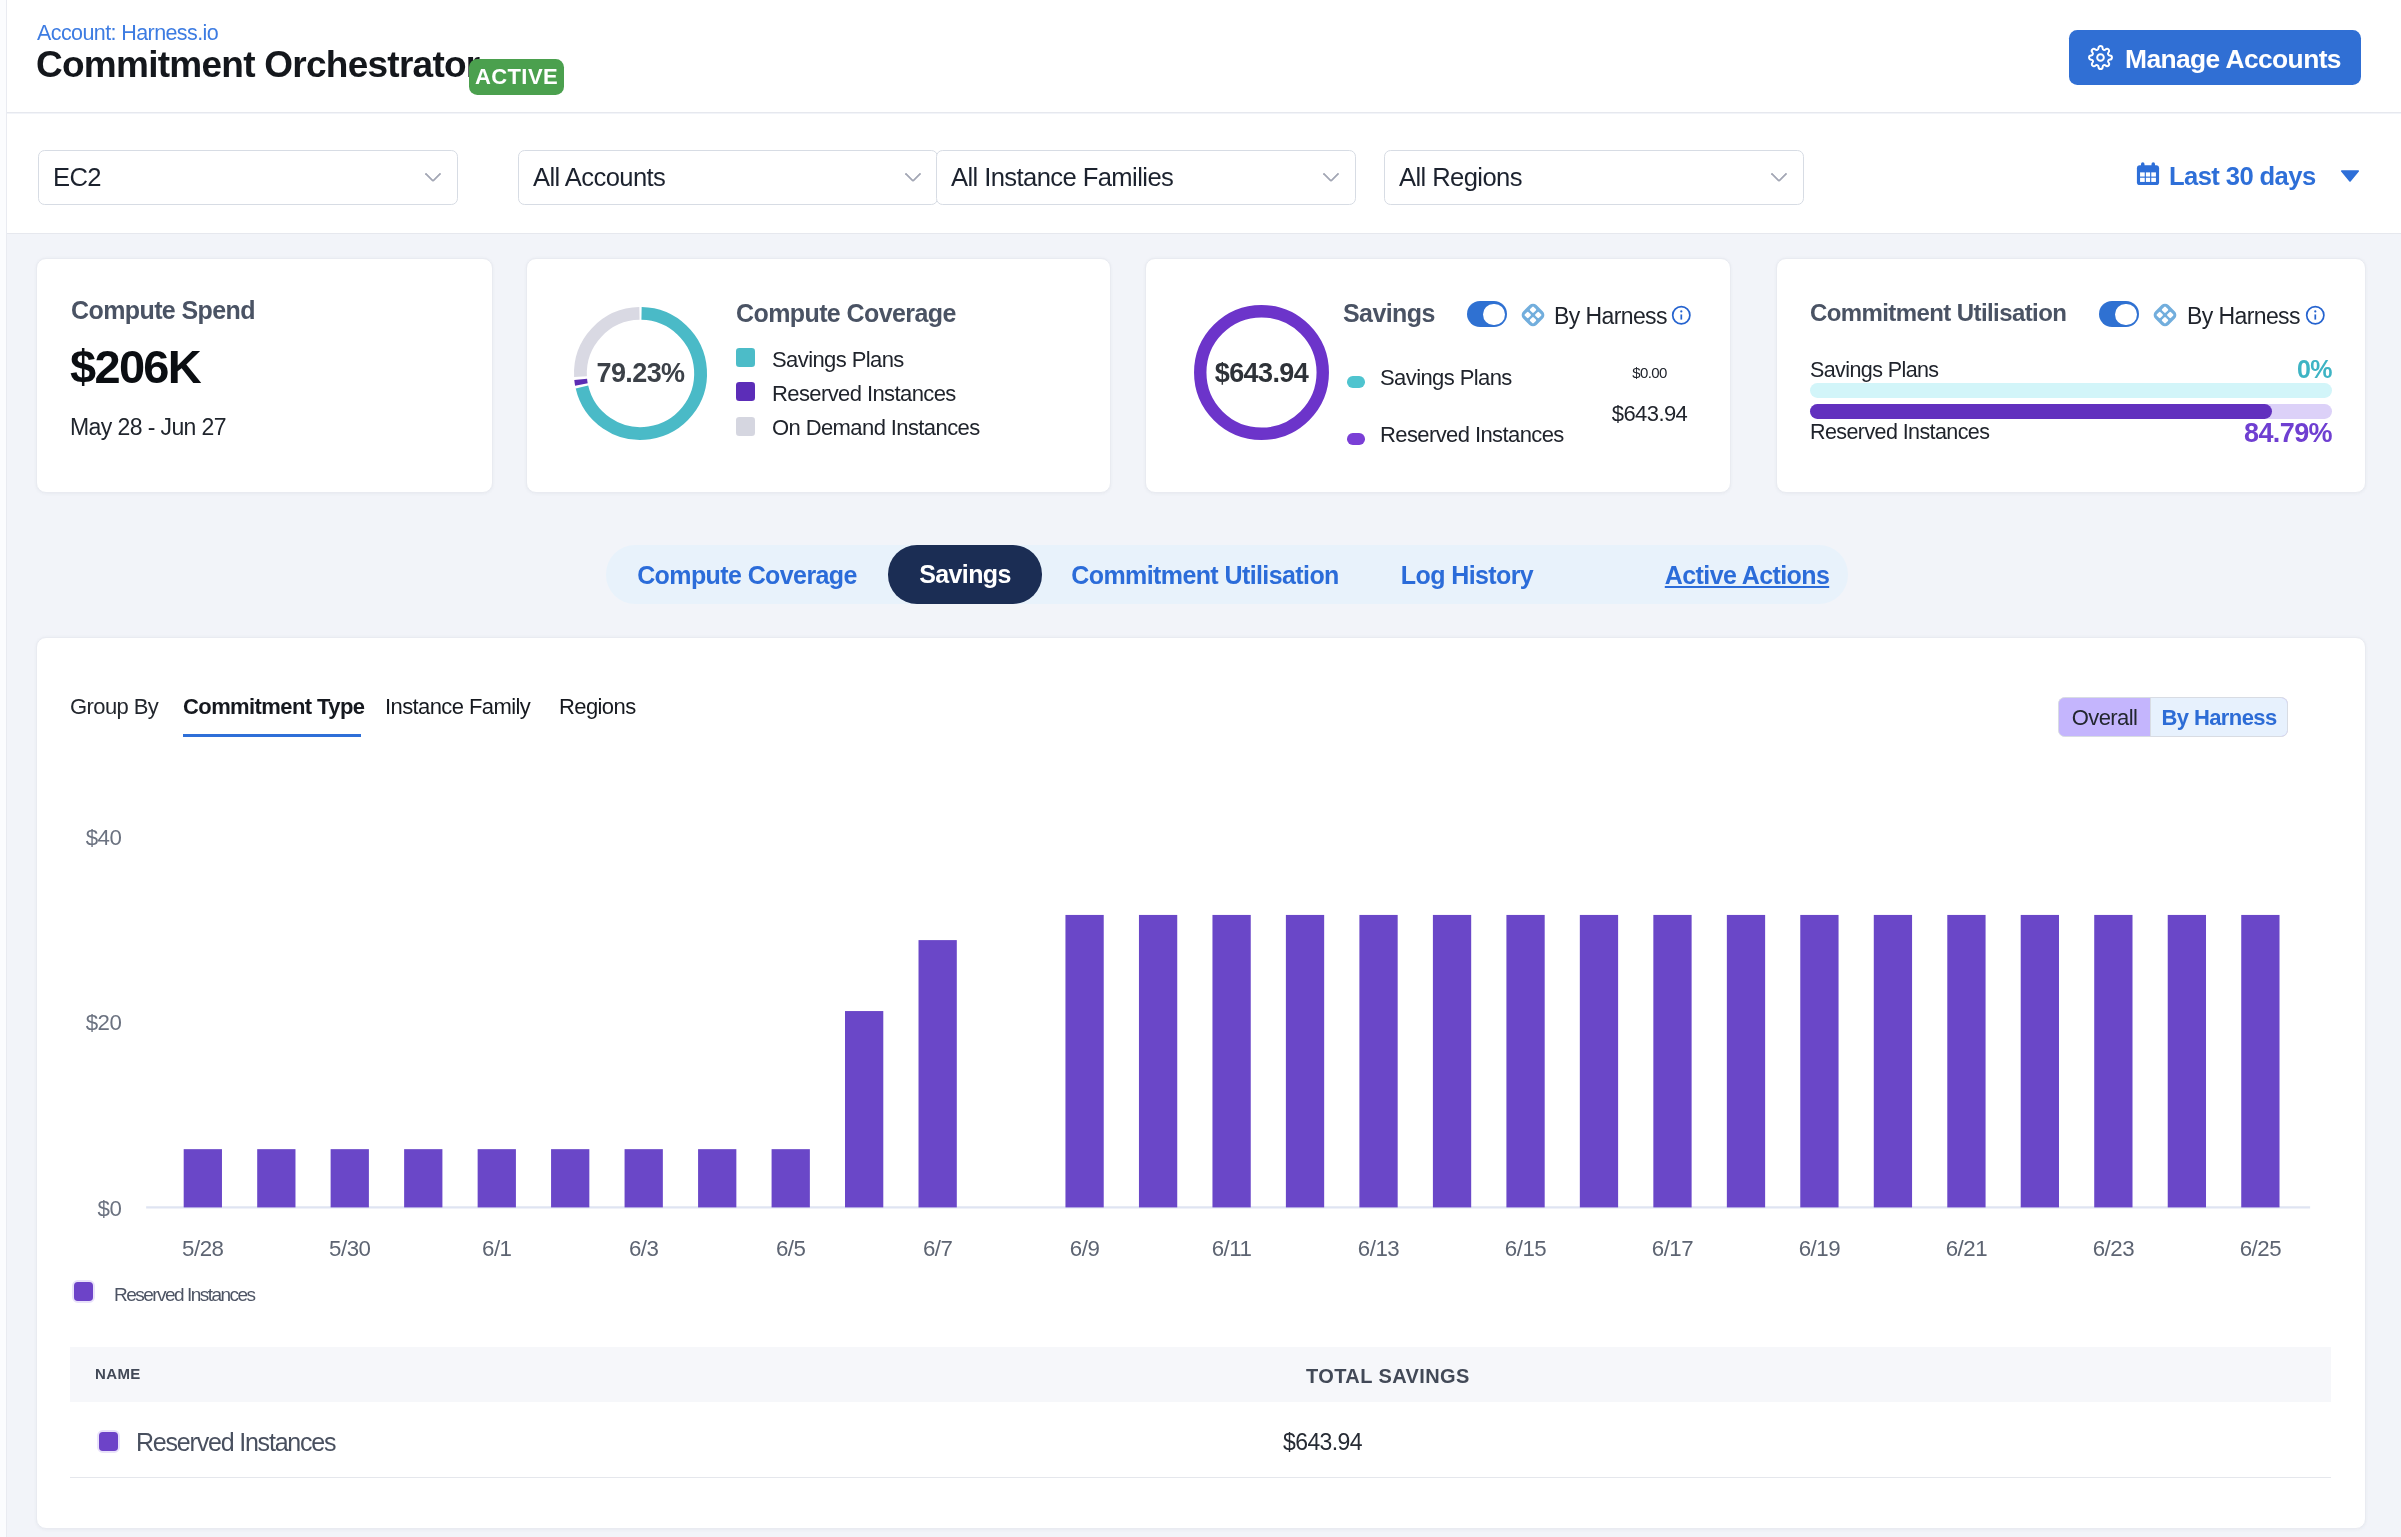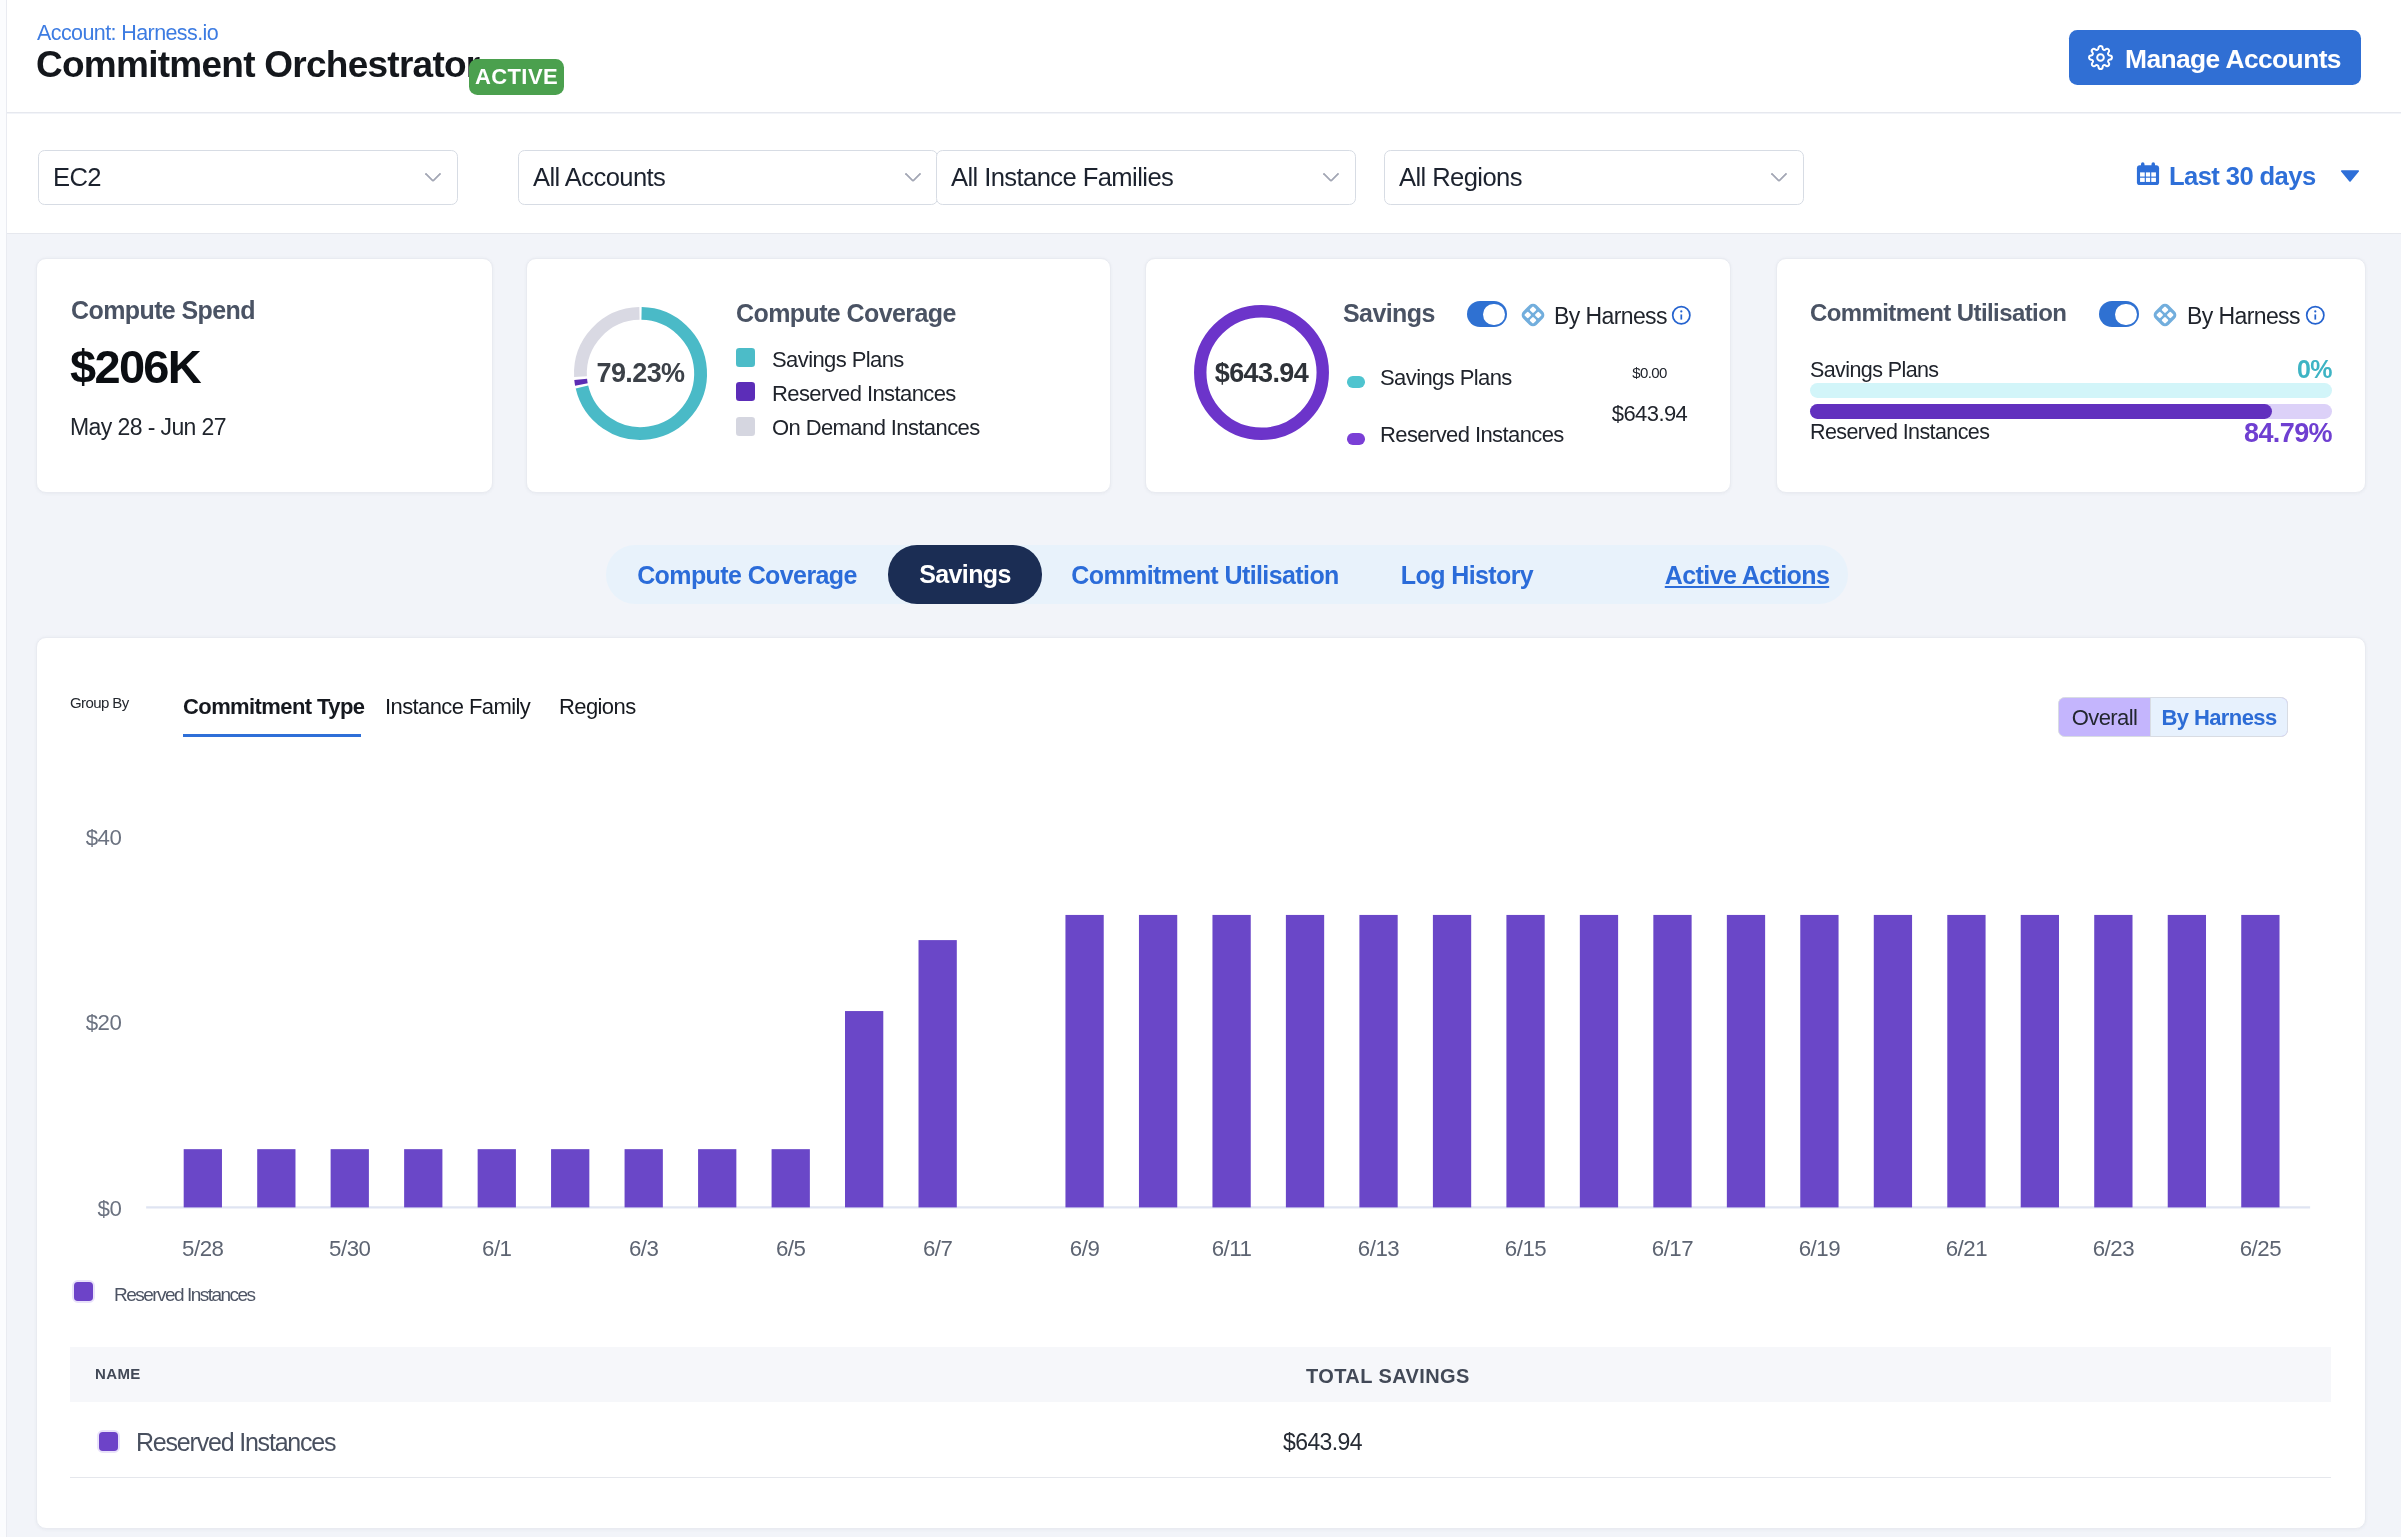--- a/index.html
+++ b/index.html
@@ -137,21 +137,21 @@
 
   <div class="abs" style="left:606px;top:545px;width:1242px;height:59px;border-radius:29px;background:#e8f2fb;"></div>
   <div class="abs tabtxt" style="left:747px;">Compute Coverage</div>
   <div class="abs" style="left:888px;top:545px;width:154px;height:59px;border-radius:29px;background:#1b2d54;color:#fff;font-weight:bold;font-size:25px;text-align:center;line-height:59px;">Savings</div>
   <div class="abs tabtxt" style="left:1205px;">Commitment Utilisation</div>
   <div class="abs tabtxt" style="left:1467px;">Log History</div>
   <div class="abs tabtxt" style="left:1747px;text-decoration:underline;">Active Actions</div>
 
   <div class="card" style="left:36px;top:637px;width:2330px;height:892px;border-radius:10px;"></div>
 
-  <div class="abs" style="left:70px;top:694px;font-size:15px;color:#23272e;">Group By</div>
+  <div class="abs" style="left:70px;top:694px;font-size:22px;color:#23272e;">Group By</div>
   <div class="abs" style="left:183px;top:694px;font-size:22px;font-weight:bold;color:#16191f;">Commitment Type</div>
   <div class="abs" style="left:183px;top:734px;width:178px;height:3.3px;background:#2e6fd8;"></div>
   <div class="abs" style="left:385px;top:694px;font-size:22px;color:#16191f;">Instance Family</div>
   <div class="abs" style="left:559px;top:694px;font-size:22px;color:#16191f;">Regions</div>
 
   <div class="abs" style="left:2058px;top:697px;width:230px;height:40px;border:0.8px solid #d8dce3;border-radius:6.6px;background:#c4b5fd;overflow:hidden;display:flex;">
     <div style="width:92px;height:100%;font-size:22px;color:#23272f;text-align:center;line-height:39px;border-right:0.8px solid #d8dce3;">Overall</div>
     <div style="flex:1;height:100%;font-size:22px;font-weight:bold;color:#2d6cd6;text-align:center;line-height:39px;background:#e7f1fd;">By Harness</div>
   </div>
 

